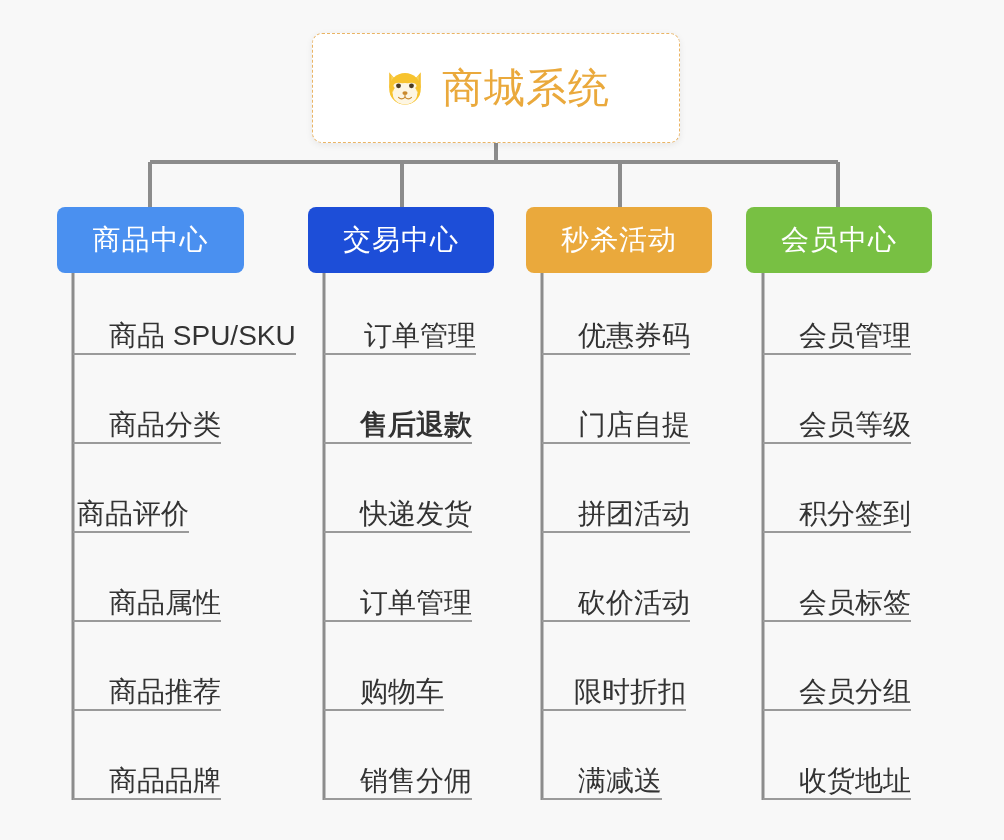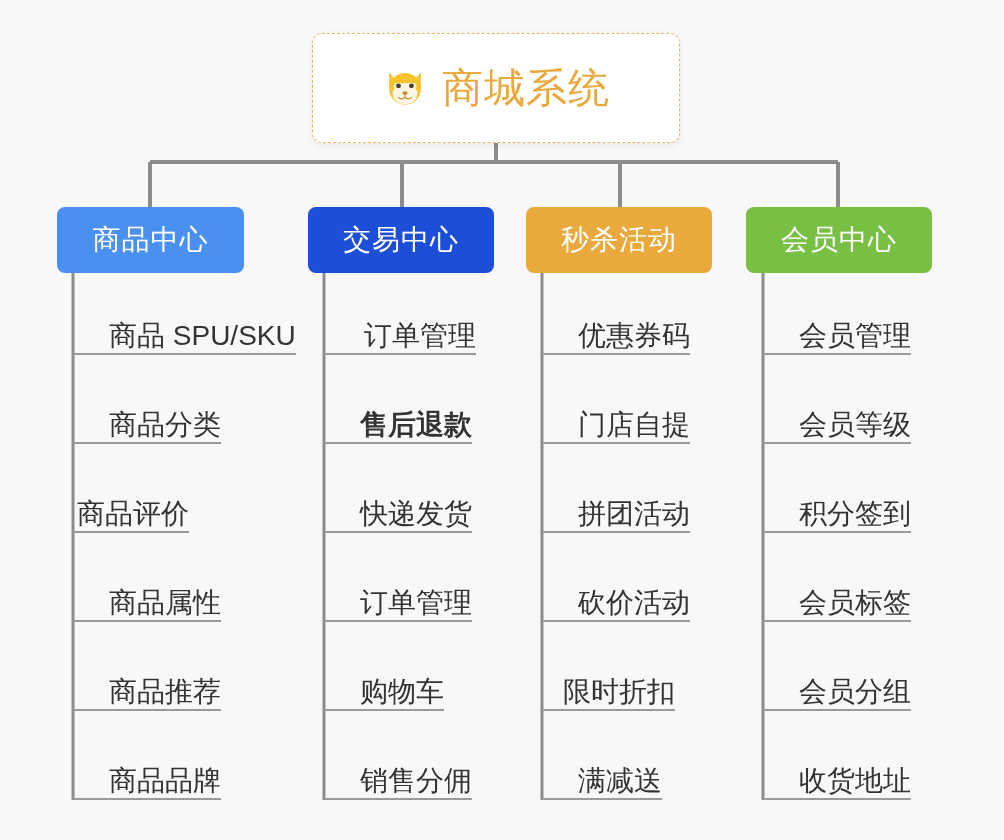--- a/index.html
+++ b/index.html
@@ -184,21 +184,21 @@
       </div>
       <div class="leaf" style="left: 542px; top: 398px; min-width: 40px; padding-left: 32px;">
         <span class="leaf-label">门店自提</span>
       </div>
       <div class="leaf" style="left: 542px; top: 487px; min-width: 40px; padding-left: 32px;">
         <span class="leaf-label">拼团活动</span>
       </div>
       <div class="leaf" style="left: 542px; top: 576px; min-width: 40px; padding-left: 32px;">
         <span class="leaf-label">砍价活动</span>
       </div>
-      <div class="leaf" style="left: 542px; top: 665px; min-width: 40px; padding-left: 17px;">
+      <div class="leaf" style="left: 542px; top: 665px; min-width: 40px; padding-left: 28px;">
         <span class="leaf-label">限时折扣</span>
       </div>
       <div class="leaf" style="left: 542px; top: 754px; min-width: 40px; padding-left: 32px;">
         <span class="leaf-label">满减送</span>
       </div>
       <div class="cat-box" style="left: 746px; top: 207px; width: 186px; background: rgb(120, 192, 67);">
         <span>会员中心</span>
       </div>
       <div class="leaf" style="left: 763px; top: 309px; min-width: 40px; padding-left: 32px;">
         <span class="leaf-label">会员管理</span>

